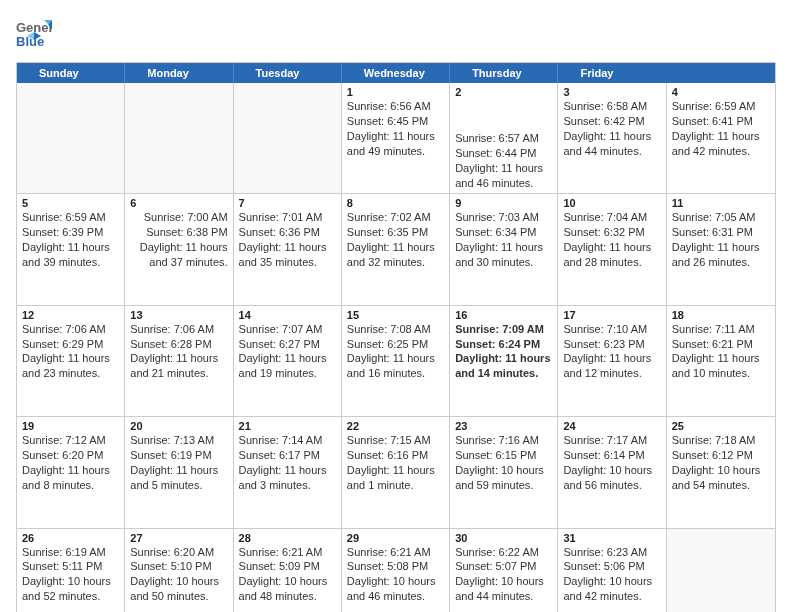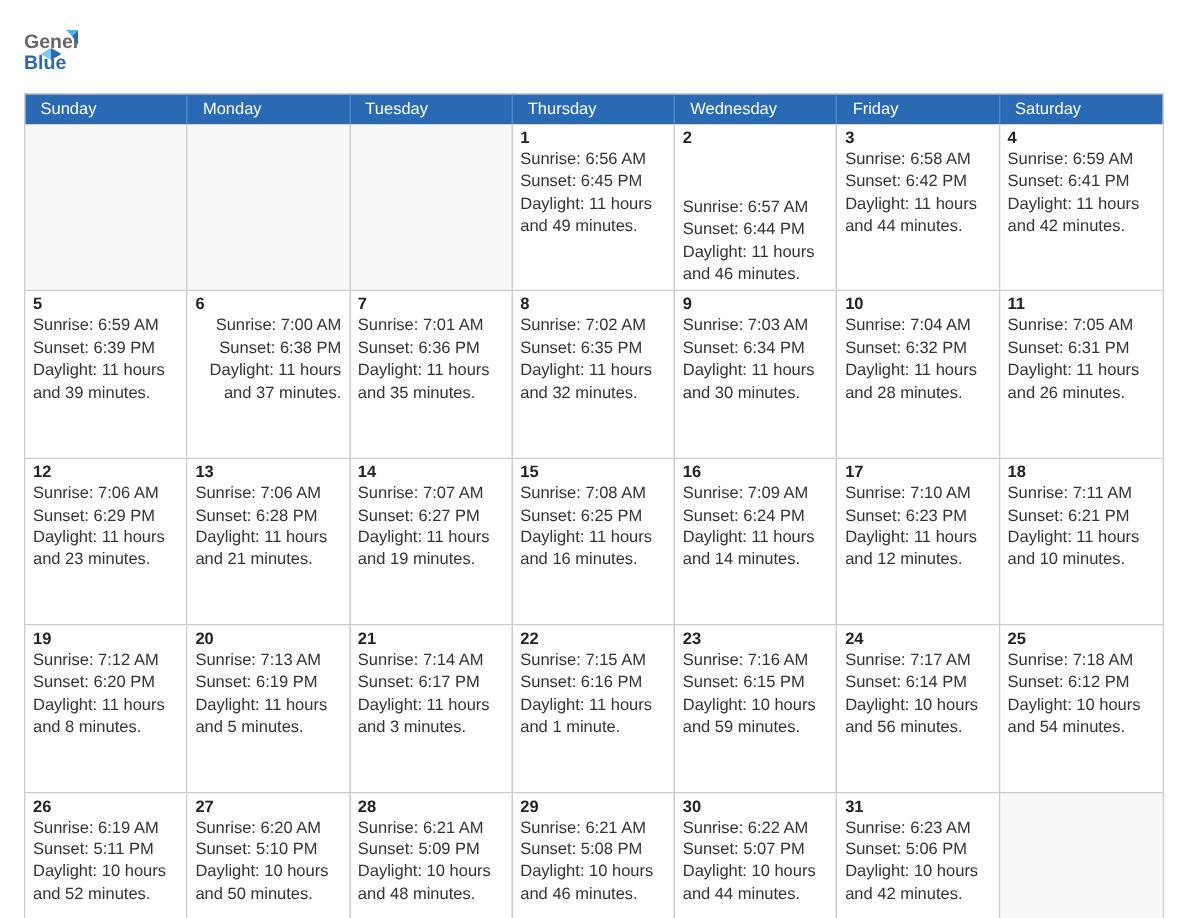--- a/index.html
+++ b/index.html
@@ -48,22 +48,22 @@
       border: 1px solid #ccc;
     }
     .day-headers {
       display: grid;
       grid-template-columns: repeat(7, 1fr);
       background: #2a6ab5;
     }
     .day-header {
       color: #fff;
       font-size: 11px;
-      font-weight: normal;
-      padding: 4px 10px;
+      font-weight: bold;
+      padding: 4px 22px;
       text-align: left;
       border-right: 1px solid #4a8ad5;
     }
     .day-header:last-child { border-right: none; }
     .calendar-grid {
       flex: 1;
       display: grid;
       grid-template-rows: repeat(6, 1fr);
     }
     .calendar-row {
@@ -123,24 +123,23 @@
       <div class="month-title"></div>
       <div class="location"></div>
     </div>
   </div>
 
   <div class="calendar">
     <div class="day-headers">
     <div class="day-header">Sunday</div>
         <div class="day-header">Monday</div>
         <div class="day-header">Tuesday</div>
+        <div class="day-header">Wednesday</div>
         <div class="day-header">Thursday</div>
-        <div class="day-header">Wednesday</div>
         <div class="day-header">Friday</div>
-        <div class="day-header">Saturday</div>
       </div>
     <div class="calendar-grid">
     <div class="calendar-row">
           <div class="calendar-cell empty"></div>
           <div class="calendar-cell empty"></div>
           <div class="calendar-cell empty"></div>
           <div class="calendar-cell">
             <span class="cell-date">1</span>
             <div class="cell-info" style="white-space: pre-line;">Sunrise: 6:56 AM
 Sunset: 6:45 PM
@@ -244,21 +243,21 @@
           </div>
           <div class="calendar-cell">
             <span class="cell-date">15</span>
             <div class="cell-info" style="white-space: pre-line;">Sunrise: 7:08 AM
 Sunset: 6:25 PM
 Daylight: 11 hours
 and 16 minutes.</div>
           </div>
           <div class="calendar-cell">
             <span class="cell-date">16</span>
-            <div class="cell-info" style="white-space: pre-line;">Sunrise: 7:09 AM
+            <div class="cell-info" style="white-space: pre-line; font-weight: bold;">Sunrise: 7:09 AM
 Sunset: 6:24 PM
 Daylight: 11 hours
 and 14 minutes.</div>
           </div>
           <div class="calendar-cell">
             <span class="cell-date">17</span>
             <div class="cell-info" style="white-space: pre-line;">Sunrise: 7:10 AM
 Sunset: 6:23 PM
 Daylight: 11 hours
 and 12 minutes.</div>

